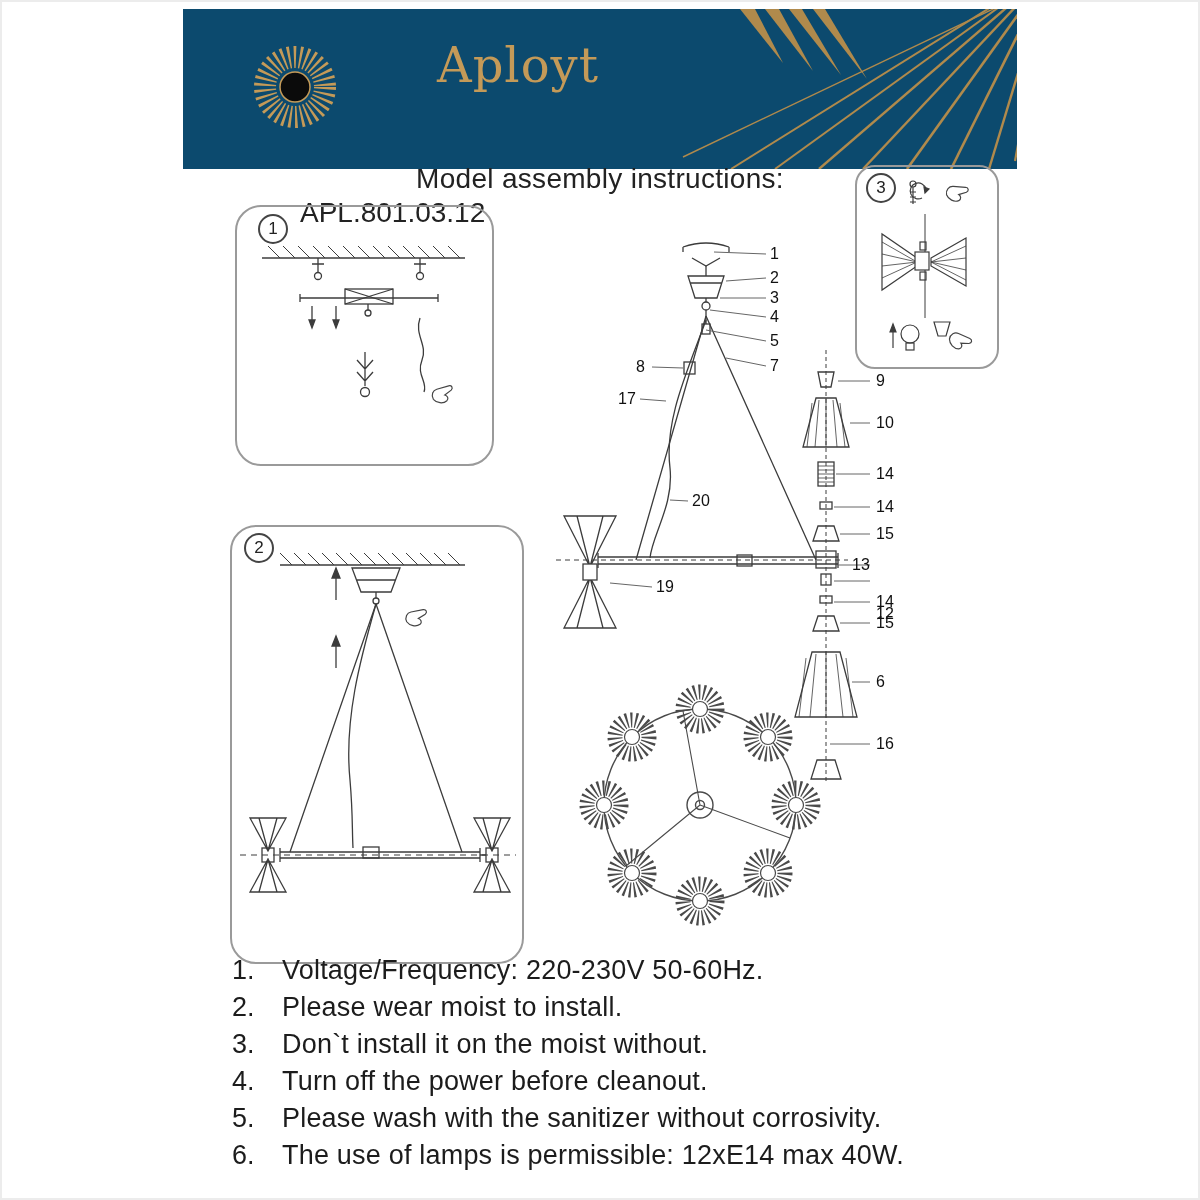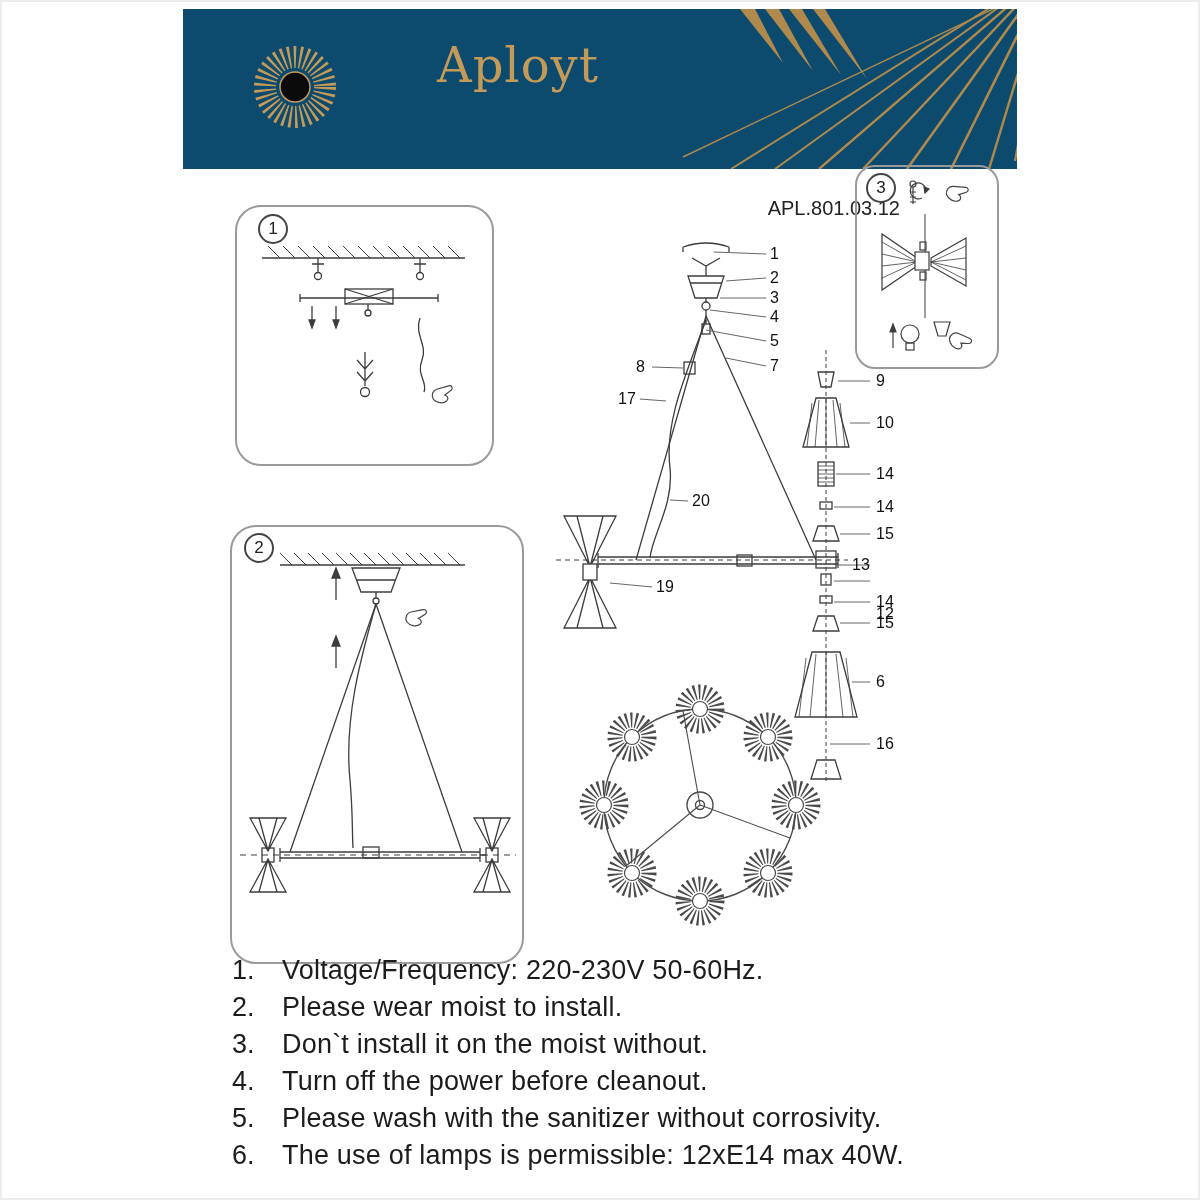--- a/index.html
+++ b/index.html
@@ -2,21 +2,21 @@
 <html><head>
 <meta charset="utf-8">
 <style>
   html,body{margin:0;padding:0;background:#fff;}
   .page{position:relative;width:1200px;height:1200px;background:#fff;overflow:hidden;
         font-family:"Liberation Sans",sans-serif;box-shadow:inset 0 0 0 2px #ececec;}
   .header{position:absolute;left:183px;top:0;width:834px;height:160px;background:#0c4a6e;overflow:hidden;margin-top:9px;}
   .brand{position:absolute;left:200px;top:28px;width:270px;text-align:center;
          font-family:"DejaVu Serif",serif;font-size:48px;color:#c49a58;letter-spacing:1px;}
   .title{position:absolute;left:300px;top:163px;width:600px;text-align:center;font-size:28px;color:#222;letter-spacing:.3px;}
-  .model{position:absolute;left:300px;top:197px;width:600px;text-align:right;font-size:20px;color:#222;}
+  .model{position:absolute;left:300px;top:197px;width:600px;text-align:left;font-size:28px;color:#222;}
   .box{position:absolute;border:2px solid #9a9a9a;border-radius:26px;background:transparent;}
   .box1{left:235px;top:205px;width:255px;height:257px;}
   .box2{left:230px;top:525px;width:290px;height:435px;}
   .box3{left:855px;top:165px;width:140px;height:200px;border-radius:20px;}
   .step{position:absolute;width:26px;height:26px;border:2px solid #444;border-radius:50%;
         text-align:center;line-height:26px;font-size:17px;color:#222;background:#fff;}
   .art{position:absolute;left:0;top:0;}
   .co{position:absolute;font-size:16px;color:#111;}
   .instructions{position:absolute;left:232px;top:952px;width:780px;}
   .irow{display:flex;font-size:27px;color:#1c1c1c;line-height:37px;}
@@ -48,20 +48,21 @@
         <line x1="857" y1="-25" x2="724" y2="160" stroke-width="2.6"></line>
         <line x1="860" y1="-25" x2="768" y2="160" stroke-width="2.6"></line>
         <line x1="862" y1="-25" x2="806" y2="160" stroke-width="2.4"></line>
         <line x1="864" y1="-22" x2="832" y2="152" stroke-width="2.2"></line>
         <line x1="852" y1="-20" x2="500" y2="148" stroke-width="1.4"></line>
       </g>
     </svg>
     <div class="brand">Aployt</div>
   </div>
 
+  <div class="title">Model assembly instructions:</div>
   <div class="model">APL.801.03.12</div>
 
   <div class="box box1"></div>
   <div class="box box2"></div>
   <div class="box box3"></div>
   <div class="step" style="left:258px;top:214px">1</div>
   <div class="step" style="left:244px;top:533px">2</div>
   <div class="step" style="left:866px;top:173px">3</div>
 
   <svg class="art" width="1200" height="1200" viewBox="0 0 1200 1200">

